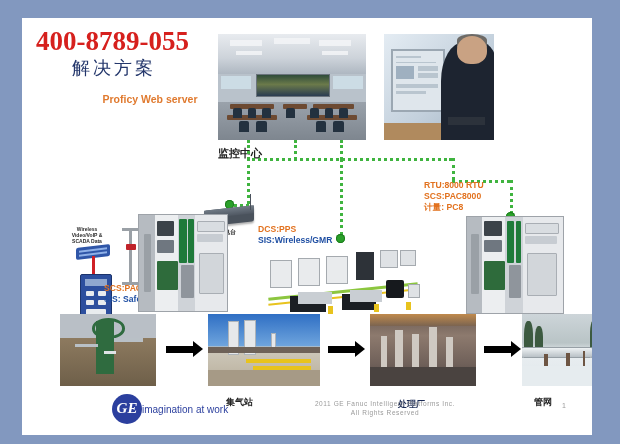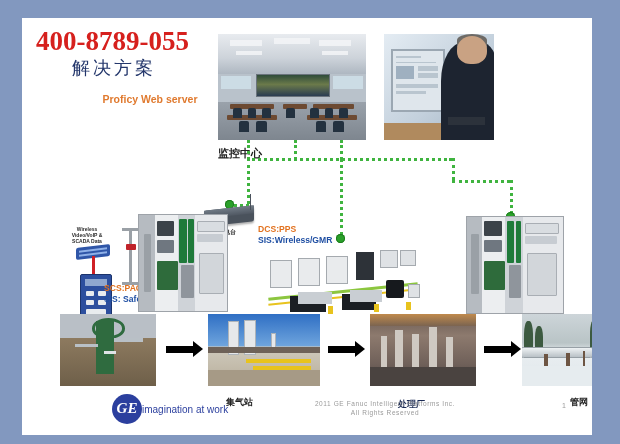--- a/index.html
+++ b/index.html
@@ -298,20 +298,25 @@
     <div class="tag" style="left:82px;top:265px;">
       <span class="o">SCS:PAC8000</span>
       <span class="b">SIS: SafetyNet</span>
     </div>
 
     <div class="tag" style="left:236px;top:206px;">
       <span class="o">DCS:PPS</span>
       <span class="b">SIS:Wireless/GMR</span>
     </div>
 
+    <div class="tag" style="left:402px;top:162px;">
+      <span class="o">RTU:8000 RTU</span>
+      <span class="o">SCS:PAC8000</span>
+      <span class="o">计量: PC8</span>
+    </div>
 
     <div class="rack" style="left:116px;top:196px;width:88px;height:96px;">
       <div class="col" style="left:0;width:18%;background:#b6bbc1;"></div>
       <div class="col" style="left:18%;width:26%;background:#eceef0;"></div>
       <div class="col" style="left:44%;width:20%;background:#cfd3d8;"></div>
       <div class="col" style="left:64%;width:36%;background:#e7e9ec;"></div>
       <div class="mod" style="left:20%;top:6%;width:20%;height:16%;background:#3c4349;"></div>
       <div class="mod" style="left:20%;top:26%;width:20%;height:14%;background:#6f7780;"></div>
       <div class="mod" style="left:46%;top:4%;width:8%;height:46%;background:#1f7a3a;"></div>
       <div class="mod" style="left:56%;top:4%;width:6%;height:46%;background:#1f7a3a;"></div>
@@ -398,21 +403,21 @@
 
       <div class="pl-tube" style="left:-4%;top:46%;width:82%;height:13%;"></div>
       <div class="pl-post" style="left:24%;top:56%;width:4%;height:22%;"></div>
       <div class="pl-post" style="left:48%;top:54%;width:4%;height:22%;"></div>
       <div class="pl-post" style="left:66%;top:52%;width:3%;height:20%;"></div>
       <div style="position:absolute;left:0;bottom:0;width:100%;height:28%;background:#e6ecef;"></div>
     </div>
 
     <div class="lbl-cn" style="left:204px;top:378px;font-size:9px;">集气站</div>
     <div class="lbl-cn" style="left:376px;top:380px;font-size:9px;color:#1b2b55;">处理厂</div>
-    <div class="lbl-cn" style="left:512px;top:378px;font-size:9px;margin-left:36px;">管网</div>
+    <div class="lbl-cn" style="left:512px;top:378px;font-size:9px;">管网</div>
 
     <div class="gelogo">
       <div class="ge-circle"></div>
       <div class="ge-mark">GE</div>
     </div>
     <div class="ge-text">imagination at work</div>
 
     <div class="copy">
       <div>2011  GE Fanuc Intelligent Platforms Inc.</div>
       <div>All Rights Reserved</div>

